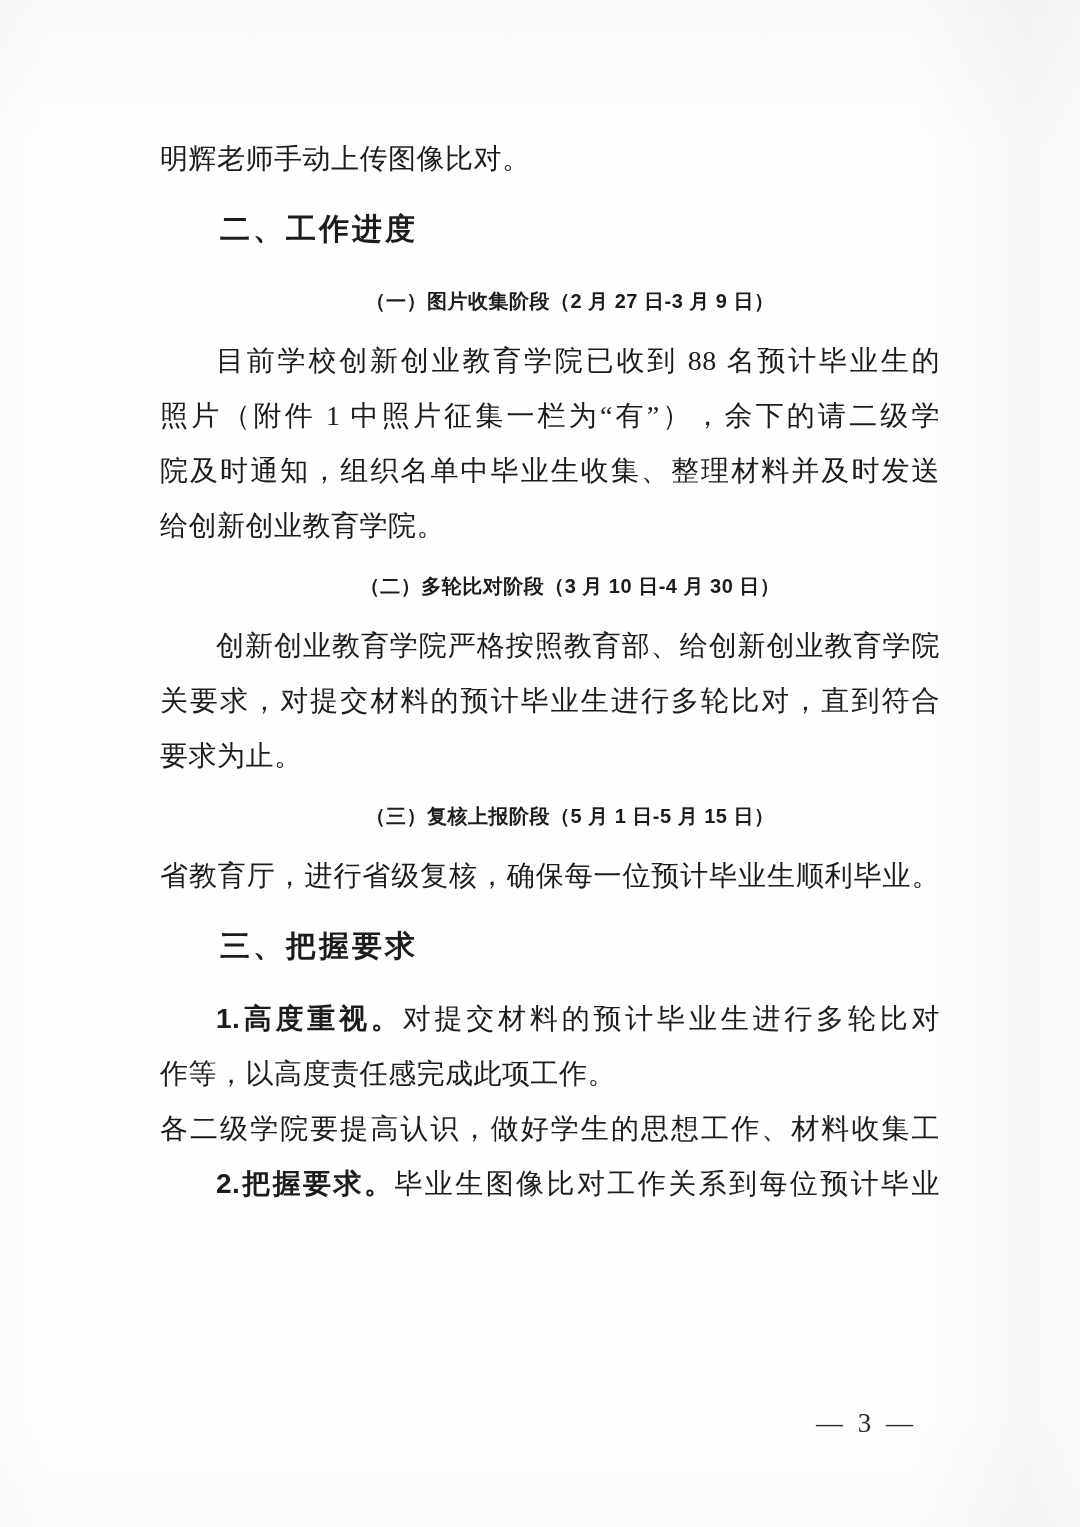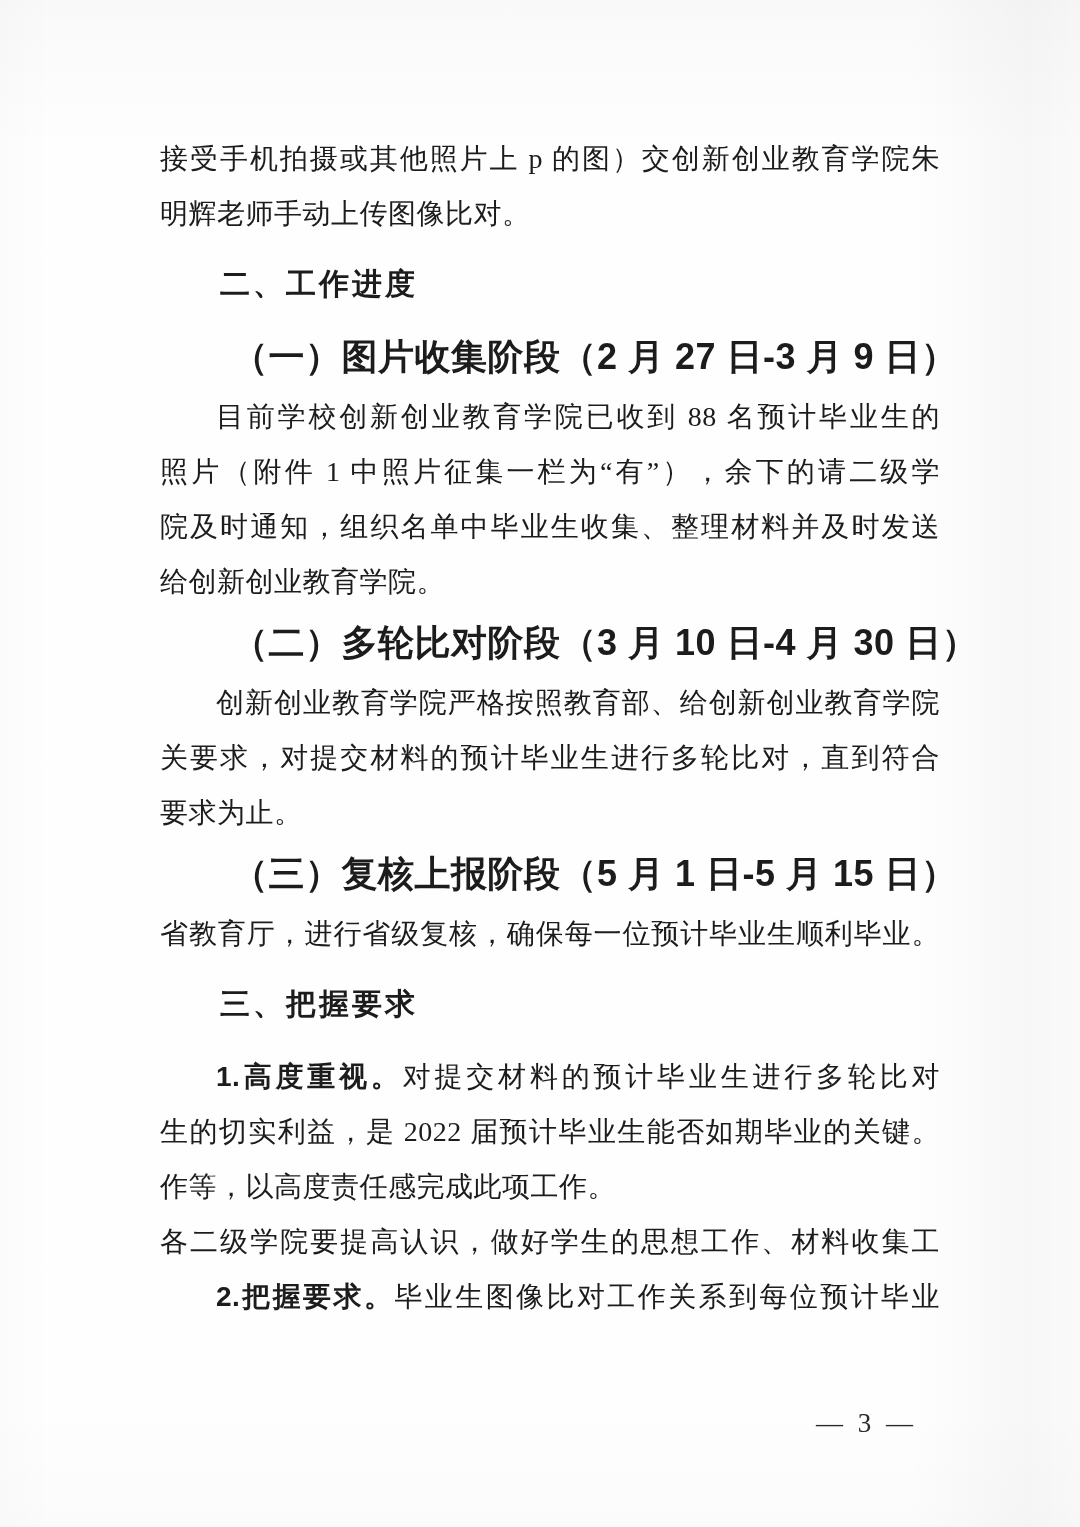--- a/index.html
+++ b/index.html
@@ -46,55 +46,54 @@
     margin-bottom: 18px;
     font-weight: bold;
     font-size: 30px;
     letter-spacing: 3px;
     font-family: "Liberation Sans", "DejaVu Sans", sans-serif;
   }
   .line.subheading {
     margin-top: 6px;
     margin-bottom: 4px;
     font-weight: bold;
-    font-size: 36px;
+    font-size: 20px;
+    text-align: center;
   }
   .b {
     font-weight: bold;
     font-family: "Liberation Sans", "DejaVu Sans", sans-serif;
   }
   .footer-page-number {
     position: absolute;
     top: 1408px;
     right: 163px;
     font-size: 27px;
     letter-spacing: 4px;
     color: #2a2a2a;
   }
 </style>
 </head>
 <body>
 
 <div class="page">
   <div class="body-text">
-      <div class="line body justify"><span>接受手机拍摄或其他照片上 p 的图）交创新创业教育学院朱</span></div>
       <div class="line body"><span>明辉老师手动上传图像比对。</span></div>
       <div class="line heading indent"><span class="b">二、工作进度</span></div>
       <div class="line subheading indent"><span class="b">（一）图片收集阶段（2 月 27 日-3 月 9 日）</span></div>
       <div class="line body justify indent"><span>目前学校创新创业教育学院已收到 88 名预计毕业生的</span></div>
       <div class="line body justify"><span>照片（附件 1 中照片征集一栏为“有”），余下的请二级学</span></div>
       <div class="line body justify"><span>院及时通知，组织名单中毕业生收集、整理材料并及时发送</span></div>
       <div class="line body"><span>给创新创业教育学院。</span></div>
       <div class="line subheading indent"><span class="b">（二）多轮比对阶段（3 月 10 日-4 月 30 日）</span></div>
       <div class="line body justify indent"><span>创新创业教育学院严格按照教育部、给创新创业教育学院</span></div>
       <div class="line body justify"><span>关要求，对提交材料的预计毕业生进行多轮比对，直到符合</span></div>
       <div class="line body"><span>要求为止。</span></div>
       <div class="line subheading indent"><span class="b">（三）复核上报阶段（5 月 1 日-5 月 15 日）</span></div>
       <div class="line body justify"><span>省教育厅，进行省级复核，确保每一位预计毕业生顺利毕业。</span></div>
       <div class="line heading indent"><span class="b">三、把握要求</span></div>
       <div class="line body justify indent"><span class="b">1.高度重视。</span><span>对提交材料的预计毕业生进行多轮比对</span></div>
-      <div class="line body justify"><span>生的切实利益，是 2022 届预计毕业生能否如期毕业的关键。</span></div>
       <div class="line body"><span>作等，以高度责任感完成此项工作。</span></div>
       <div class="line body justify"><span>各二级学院要提高认识，做好学生的思想工作、材料收集工</span></div>
       <div class="line body justify indent"><span class="b">2.把握要求。</span><span>毕业生图像比对工作关系到每位预计毕业</span></div>
     </div>
   <div class="footer-page-number">— 3 —</div>
 </div>
 
 </body></html>

